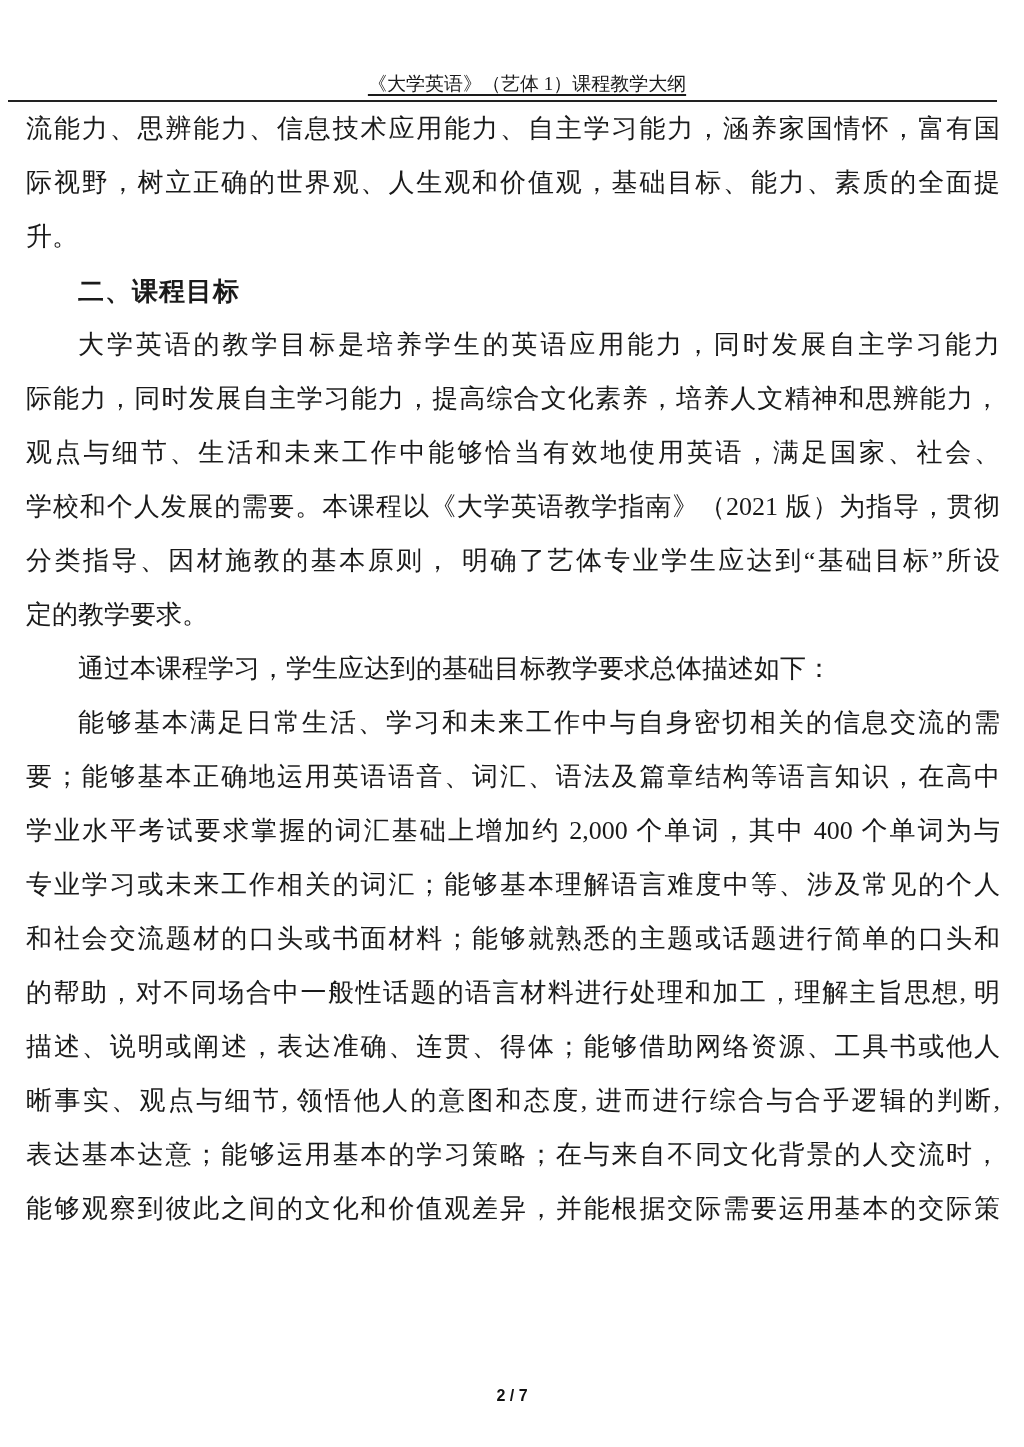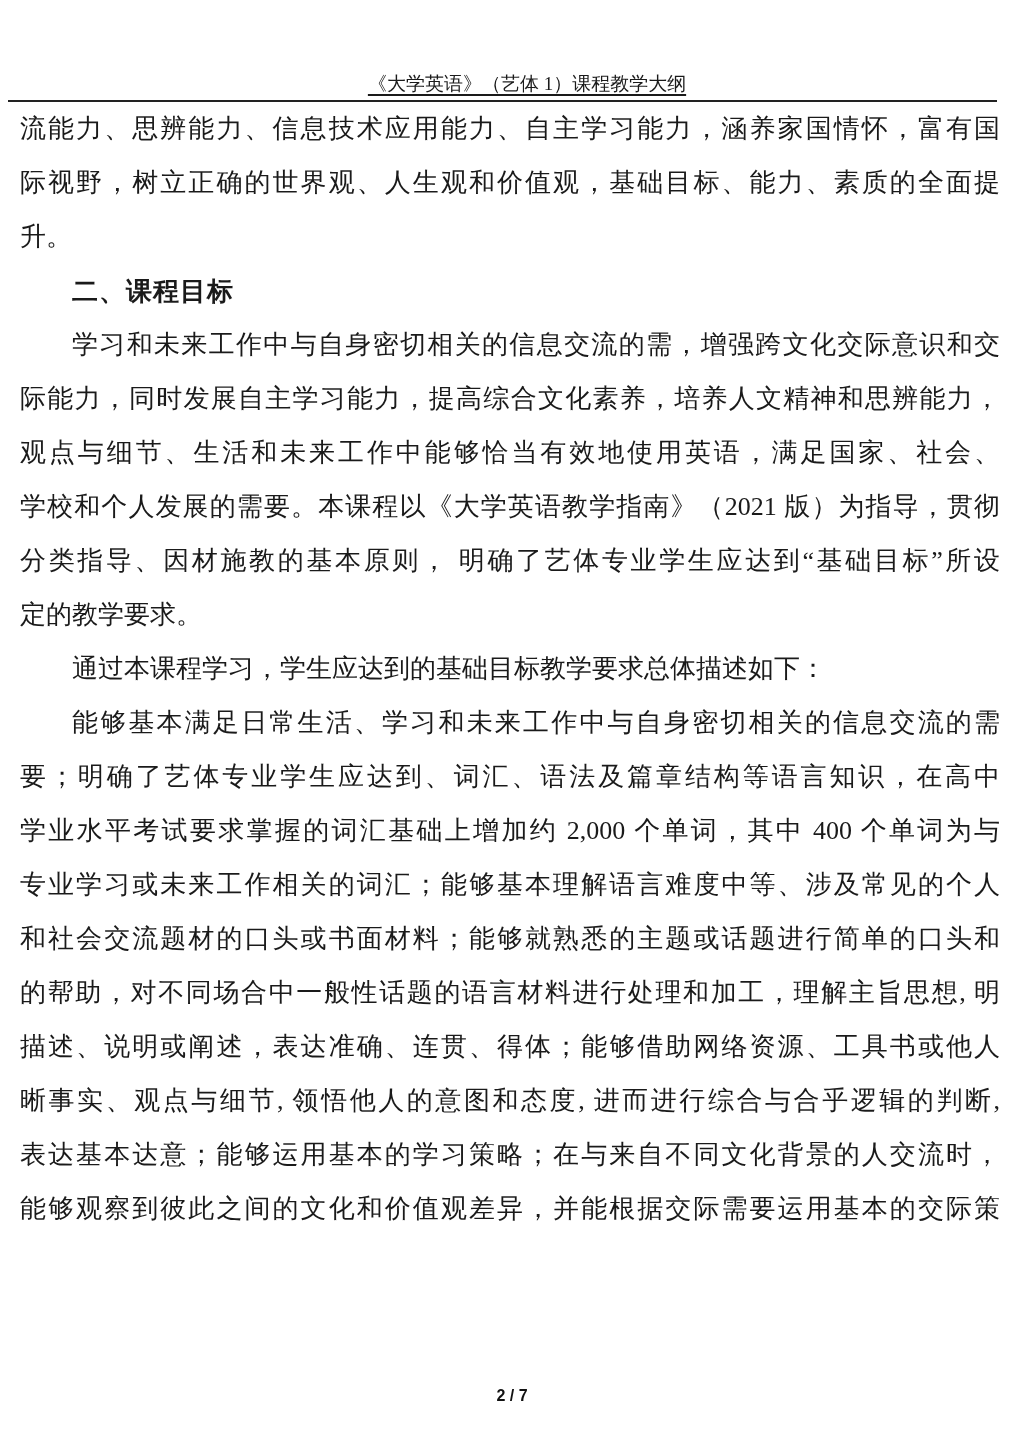--- a/index.html
+++ b/index.html
@@ -27,21 +27,21 @@
     margin-left: 30px;
   }
 
   .divider {
     margin: 3px 27px 0 8px;
     border-bottom: 2px solid #222222;
     height: 0;
   }
 
   .body-text {
-    margin: 0 24px 0 20px;
+    margin: 0 24px 0 26px;
     font-size: 26px;
   }
 
   .line {
     line-height: 54px;
     text-align: justify;
     text-align-last: justify;
     white-space: normal;
   }
   .line.para-end { text-align-last: left; }
@@ -73,29 +73,29 @@
     <span class="header-title">《大学英语》（艺体 1）课程教学大纲</span>
   </div>
 
   <div class="divider"></div>
 
   <div class="body-text">
       <div class="line">流能力、思辨能力、信息技术应用能力、自主学习能力，涵养家国情怀，富有国</div>
       <div class="line">际视野，树立正确的世界观、人生观和价值观，基础目标、能力、素质的全面提</div>
       <div class="line para-end">升。</div>
       <div class="line heading indent para-end">二、课程目标</div>
-      <div class="line indent">学习和未来工作中与自身密切相关的信息交流的需，增强跨文化交际意识和交</div>
+      <div class="line indent">大学英语的教学目标是培养学生的英语应用能力，同时发展自主学习能力</div>
       <div class="line">际能力，同时发展自主学习能力，提高综合文化素养，培养人文精神和思辨能力，</div>
       <div class="line">观点与细节、生活和未来工作中能够恰当有效地使用英语，满足国家、社会、</div>
       <div class="line">学校和个人发展的需要。本课程以《大学英语教学指南》（2021 版）为指导，贯彻</div>
       <div class="line">分类指导、因材施教的基本原则， 明确了艺体专业学生应达到“基础目标”所设</div>
       <div class="line para-end">定的教学要求。</div>
       <div class="line indent para-end">通过本课程学习，学生应达到的基础目标教学要求总体描述如下：</div>
       <div class="line indent">能够基本满足日常生活、学习和未来工作中与自身密切相关的信息交流的需</div>
-      <div class="line">要；明确了艺体专业学生应达到、词汇、语法及篇章结构等语言知识，在高中</div>
+      <div class="line">要；能够基本正确地运用英语语音、词汇、语法及篇章结构等语言知识，在高中</div>
       <div class="line">学业水平考试要求掌握的词汇基础上增加约 2,000 个单词，其中 400 个单词为与</div>
       <div class="line">专业学习或未来工作相关的词汇；能够基本理解语言难度中等、涉及常见的个人</div>
       <div class="line">和社会交流题材的口头或书面材料；能够就熟悉的主题或话题进行简单的口头和</div>
       <div class="line">的帮助，对不同场合中一般性话题的语言材料进行处理和加工，理解主旨思想, 明</div>
       <div class="line">描述、说明或阐述，表达准确、连贯、得体；能够借助网络资源、工具书或他人</div>
       <div class="line">晰事实、观点与细节, 领悟他人的意图和态度, 进而进行综合与合乎逻辑的判断,</div>
       <div class="line">表达基本达意；能够运用基本的学习策略；在与来自不同文化背景的人交流时，</div>
       <div class="line">能够观察到彼此之间的文化和价值观差异，并能根据交际需要运用基本的交际策</div>
     </div>
 

